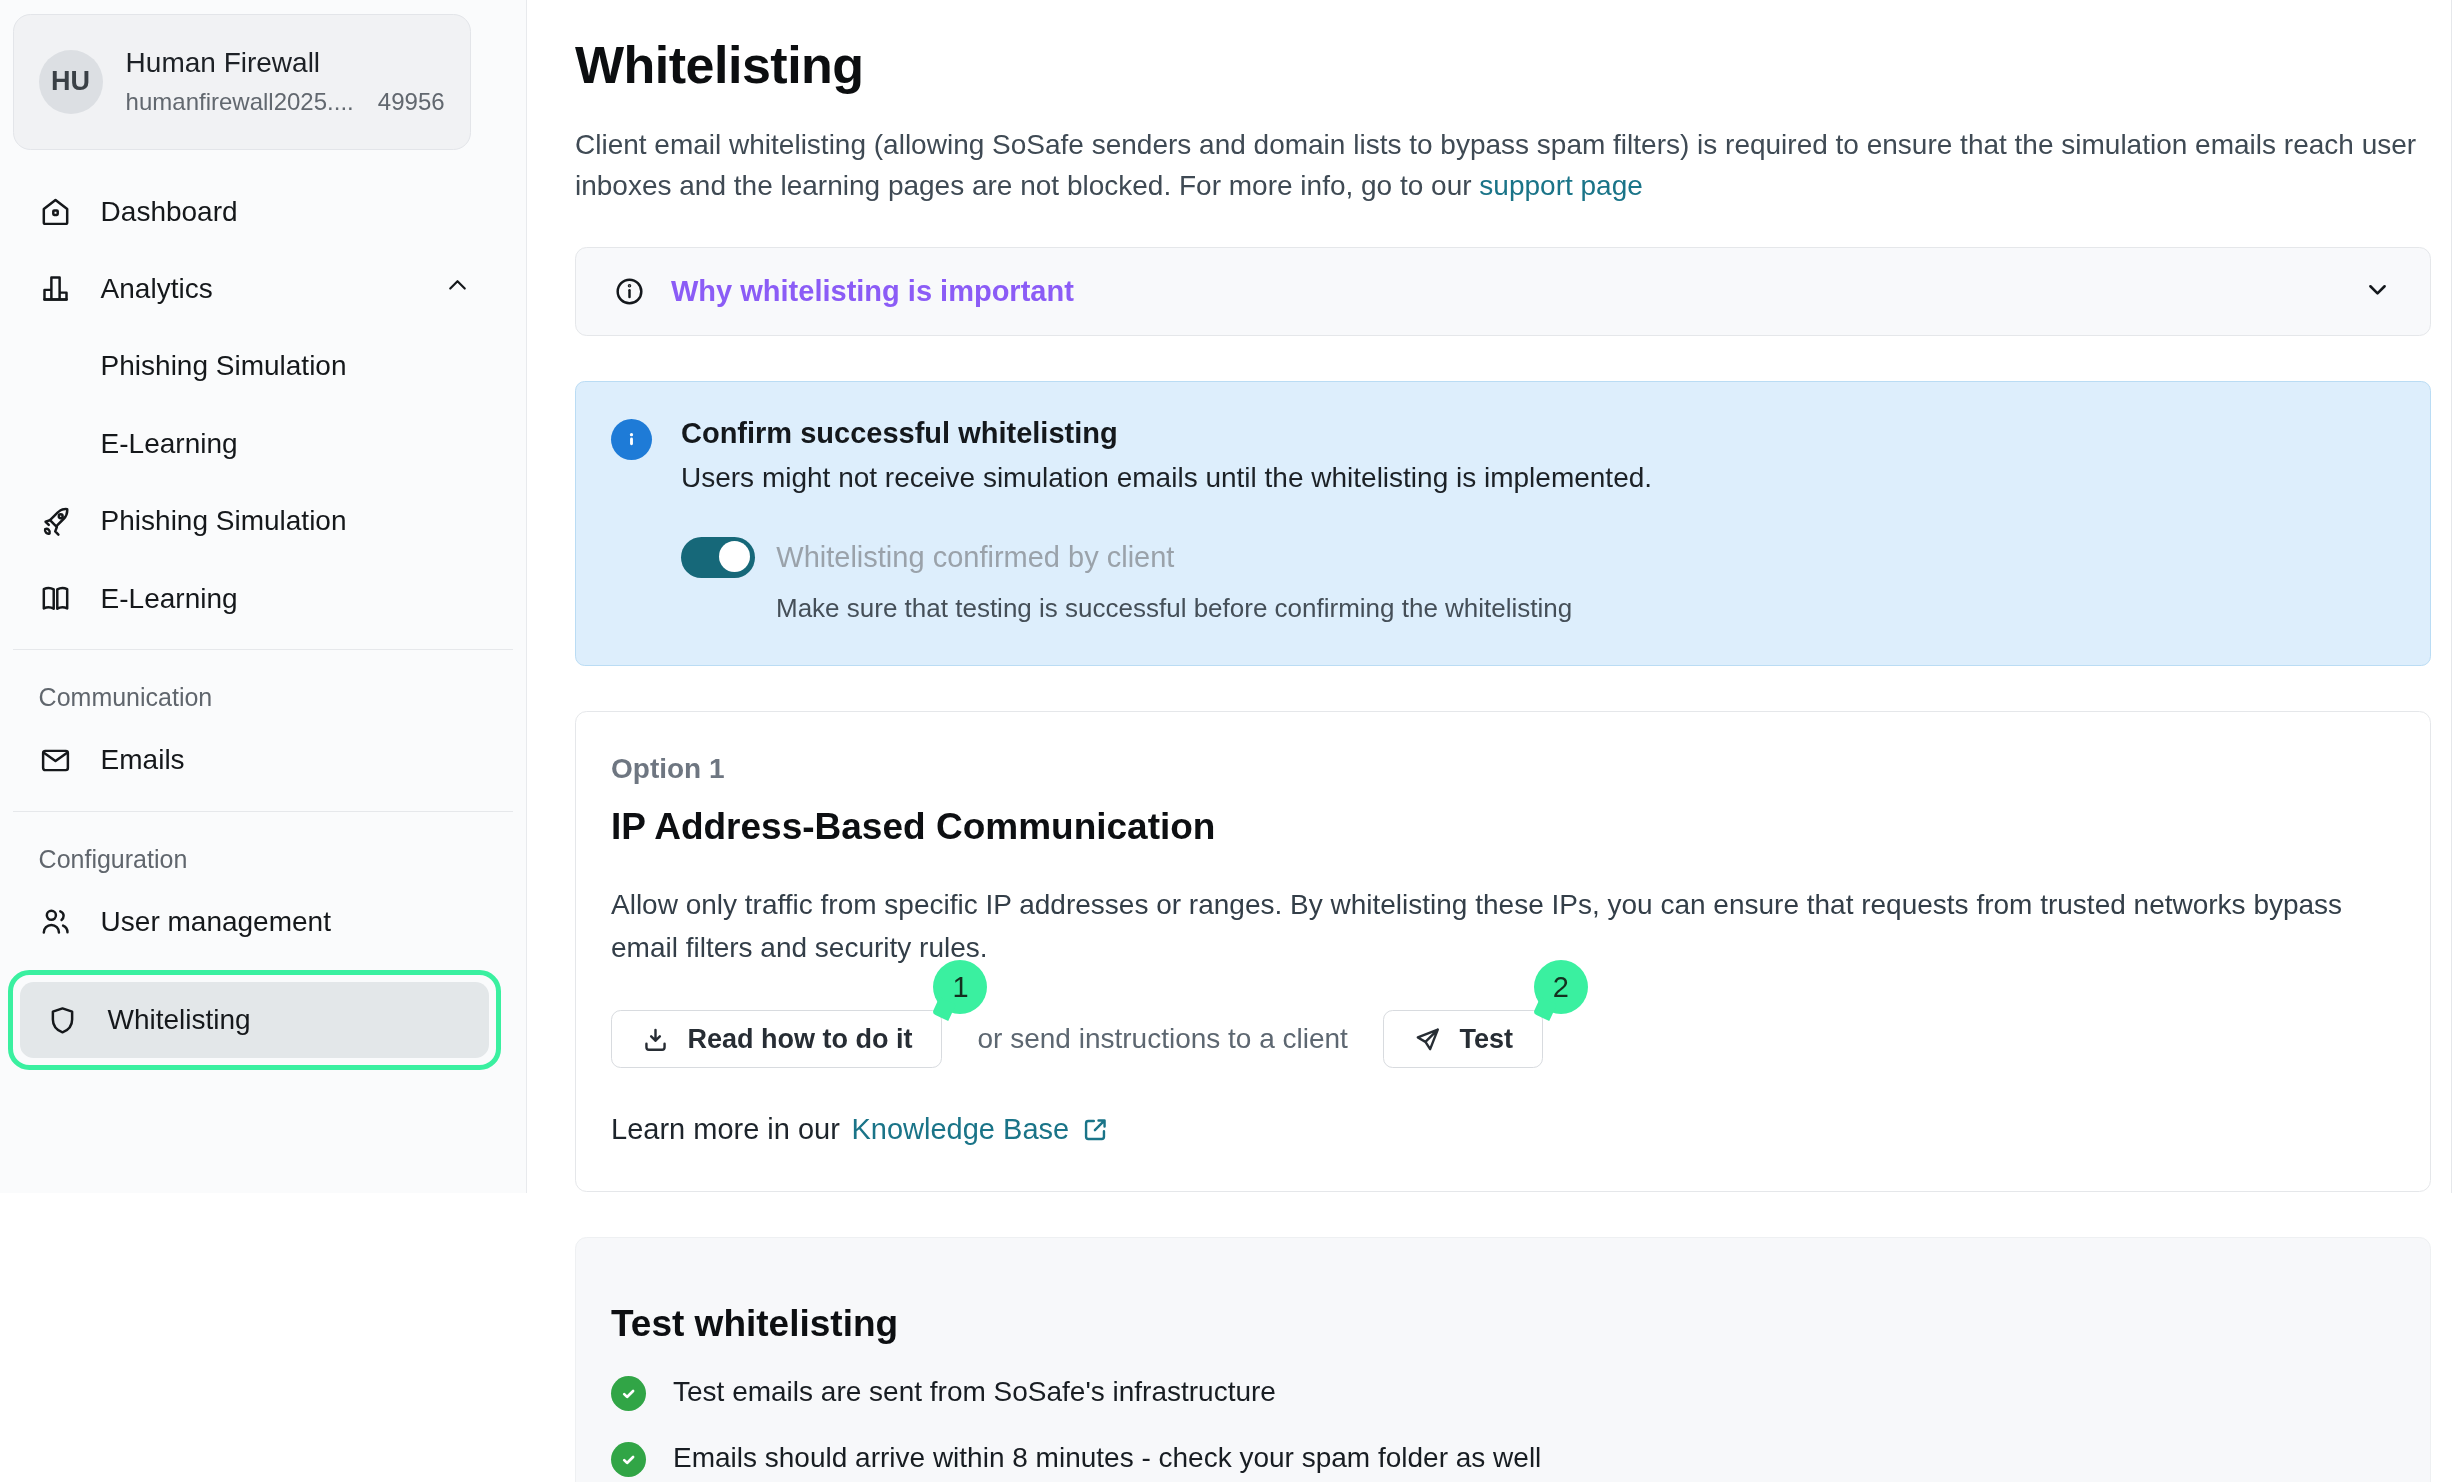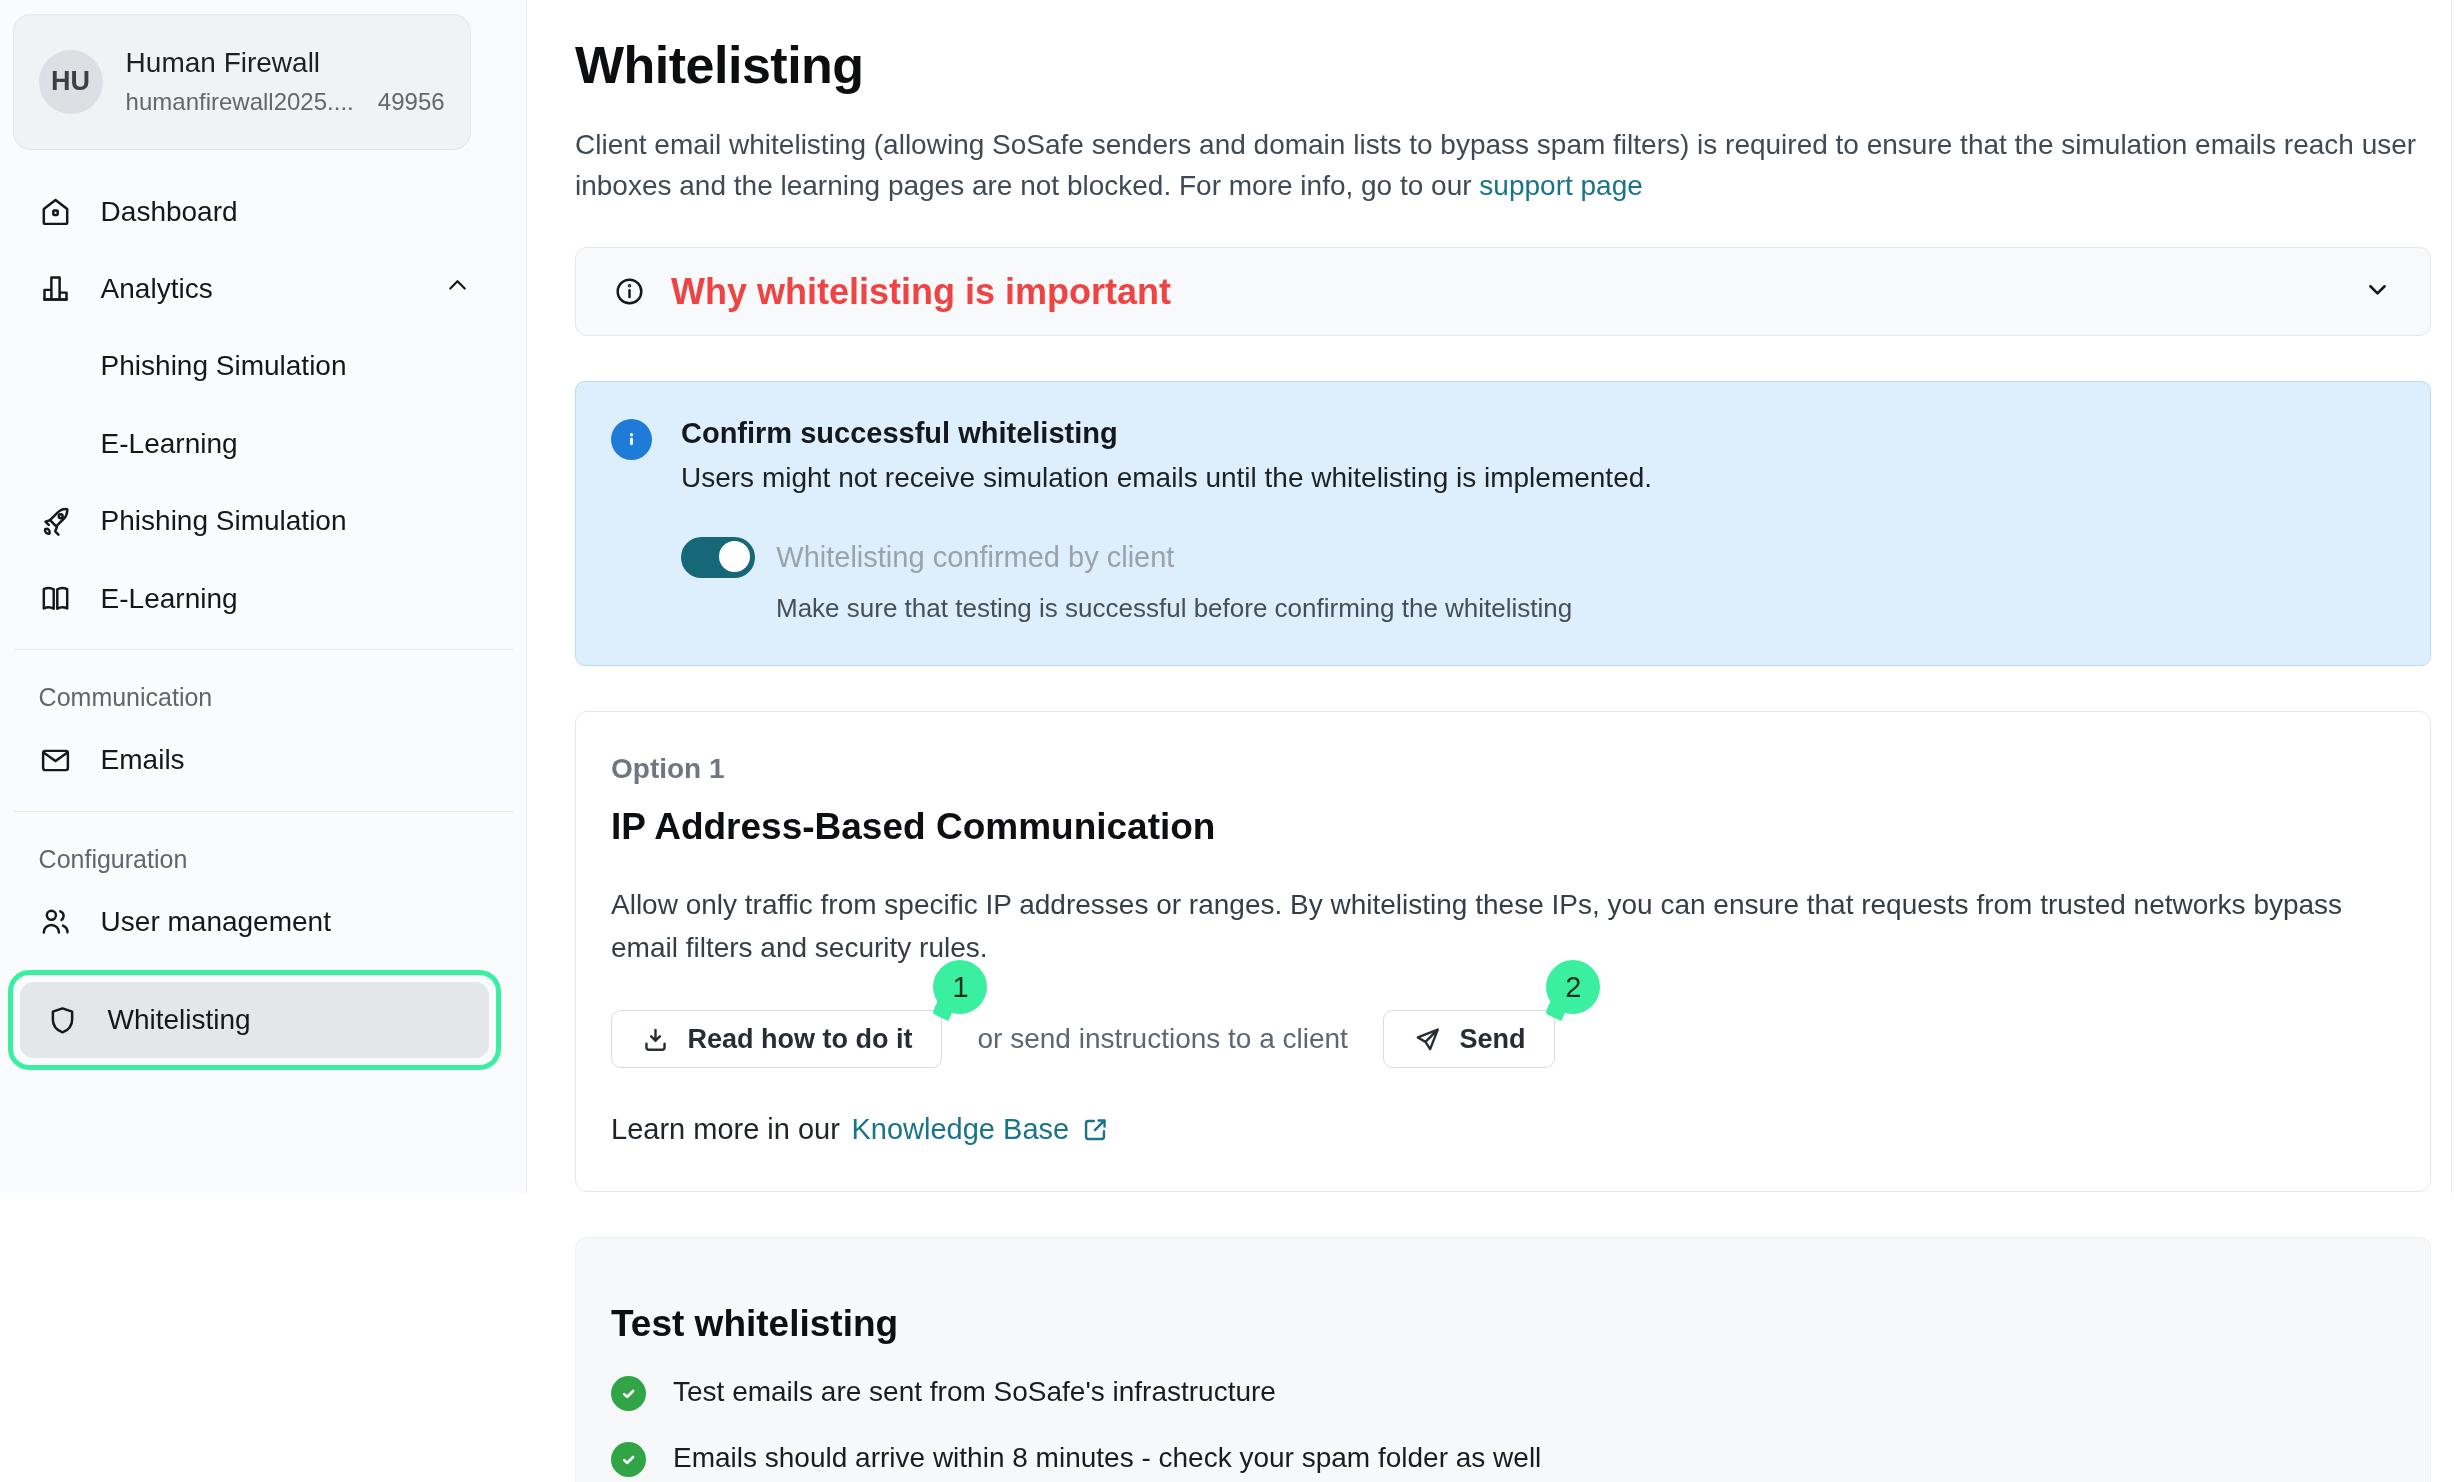--- a/index.html
+++ b/index.html
@@ -36,21 +36,21 @@
   .main { flex:1; padding:35px 27px 0 48px; position:relative; }
   h1.page-title { font-size:52px; font-weight:bold; color:#0c0e10; letter-spacing:-0.5px; }
   .lede { margin-top:29px; font-size:28px; line-height:41px; color:#3f4a54; max-width:1873px; }
   a.tlink { color:var(--link); text-decoration:none; cursor:pointer; }
 
   .accordion { margin-top:41px; width:1856px; height:89px; background:#f8f9fb;
     border:1px solid #e5e7ea; border-radius:11.6px; display:flex; align-items:center;
     padding:0 37px; gap:25px; cursor:pointer; }
   .accordion svg.info-o { width:33px; height:33px; stroke:#14181c; fill:none; stroke-width:1.8;
     stroke-linecap:round; }
-  .accordion-title { font-weight:bold; font-size:36px; color:#ef4444; }
+  .accordion-title { font-weight:bold; font-size:29px; color:#8b5cf6; }
   .accordion .chev { margin-left:auto; }
   .accordion .chev svg { width:31px; height:31px; stroke:#14181c; fill:none; stroke-width:2;
     stroke-linecap:round; stroke-linejoin:round; }
 
   .infobox { margin-top:45px; width:1856px; background:var(--infobg); border:1px solid #badcf4;
     border-radius:9.7px; padding:35px 35px 41px; display:flex; gap:29px; }
   .info-badge { width:41px; height:41px; border-radius:50%; background:var(--infoblue); flex:none;
     display:flex; align-items:center; justify-content:center; margin-top:1.9px; }
   .info-badge svg { width:23px; height:23px; fill:#fff; }
   .infobox-title { font-weight:bold; font-size:29px; color:#14181c; }
@@ -253,21 +253,21 @@
           <div class="num-badge">1</div>
         </div>
 
         <span class="between">or send instructions to a client</span>
 
         <div class="btn-wrap">
           <button class="btn">
             <svg viewBox="0 0 24 24">
                 <path d="M20.5 3.8 10.3 14M20.5 3.8 14.2 20l-3.9-6-6.3-3.7z"></path>
               </svg>
-            <span>Send</span>
+            <span>Test</span>
           </button>
           <div class="num-badge">2</div>
         </div>
       </div>
 
       <div class="learn">
         <span>Learn more in our</span>
         <a class="tlink">Knowledge Base</a>
         <svg viewBox="0 0 24 24">
             <path d="M19 13.5V18a1.8 1.8 0 0 1-1.8 1.8H6A1.8 1.8 0 0 1 4.2 18V6.8A1.8 1.8 0 0 1 6 5h4.6"></path>

